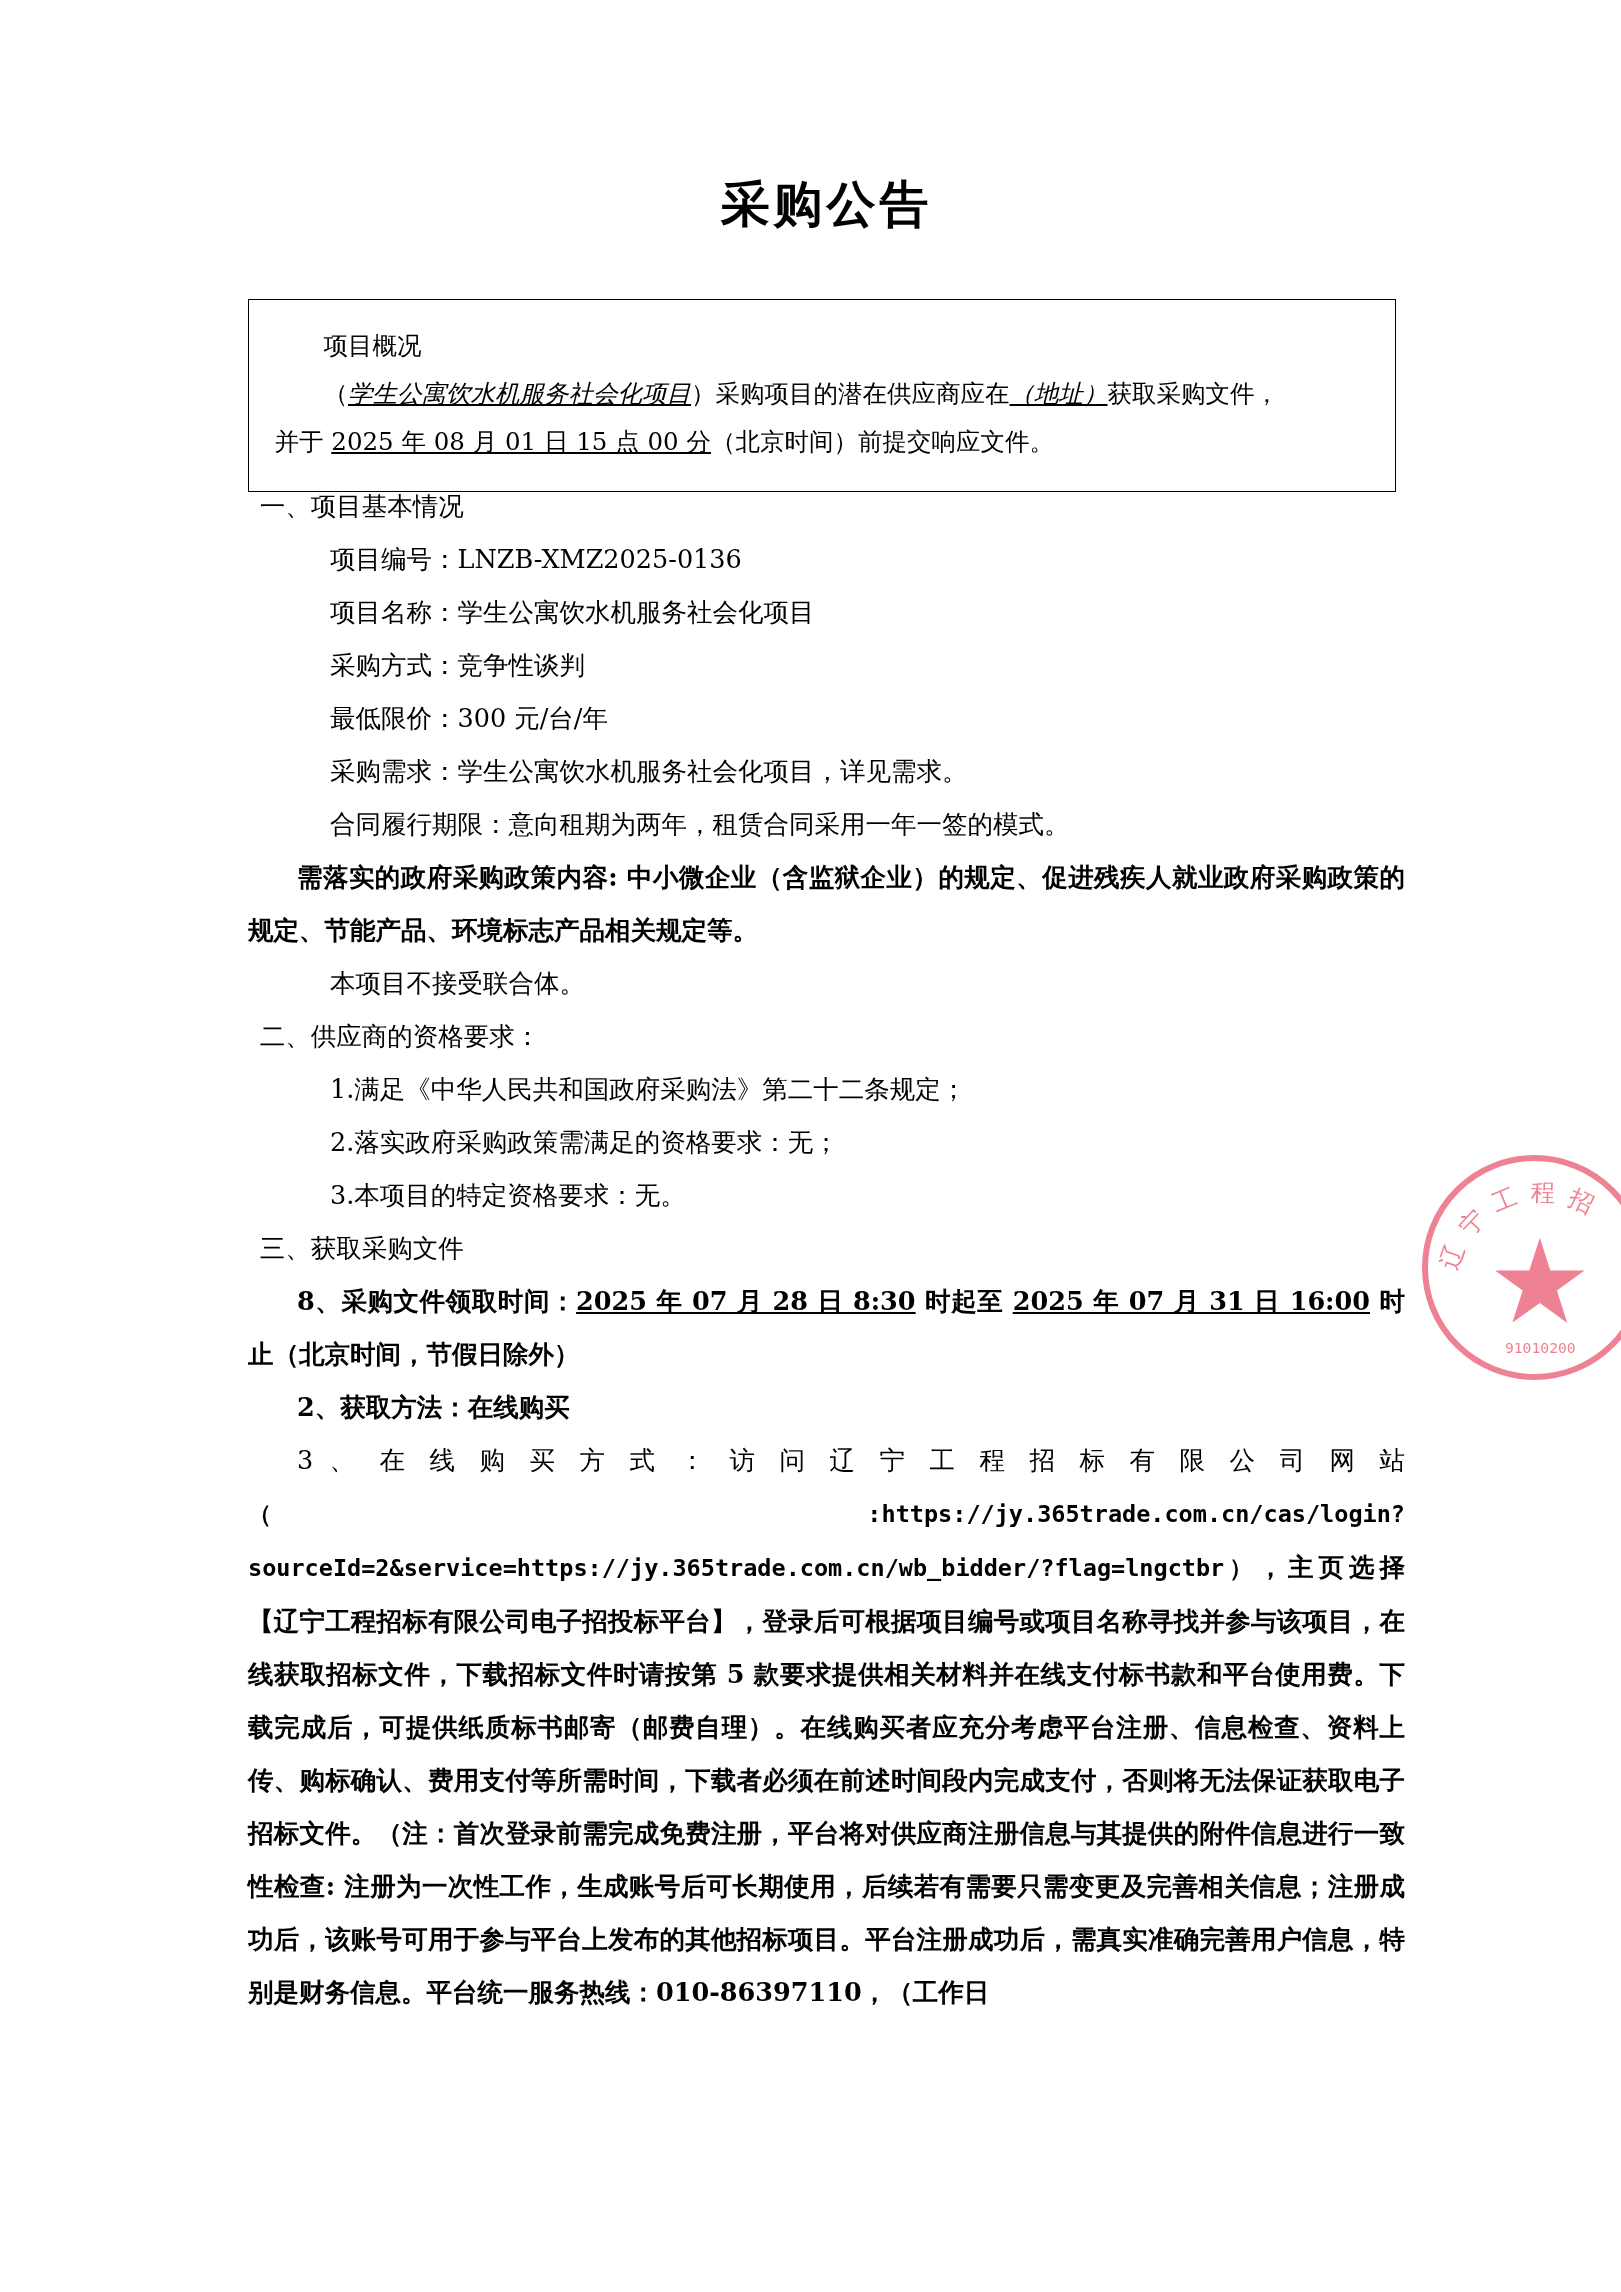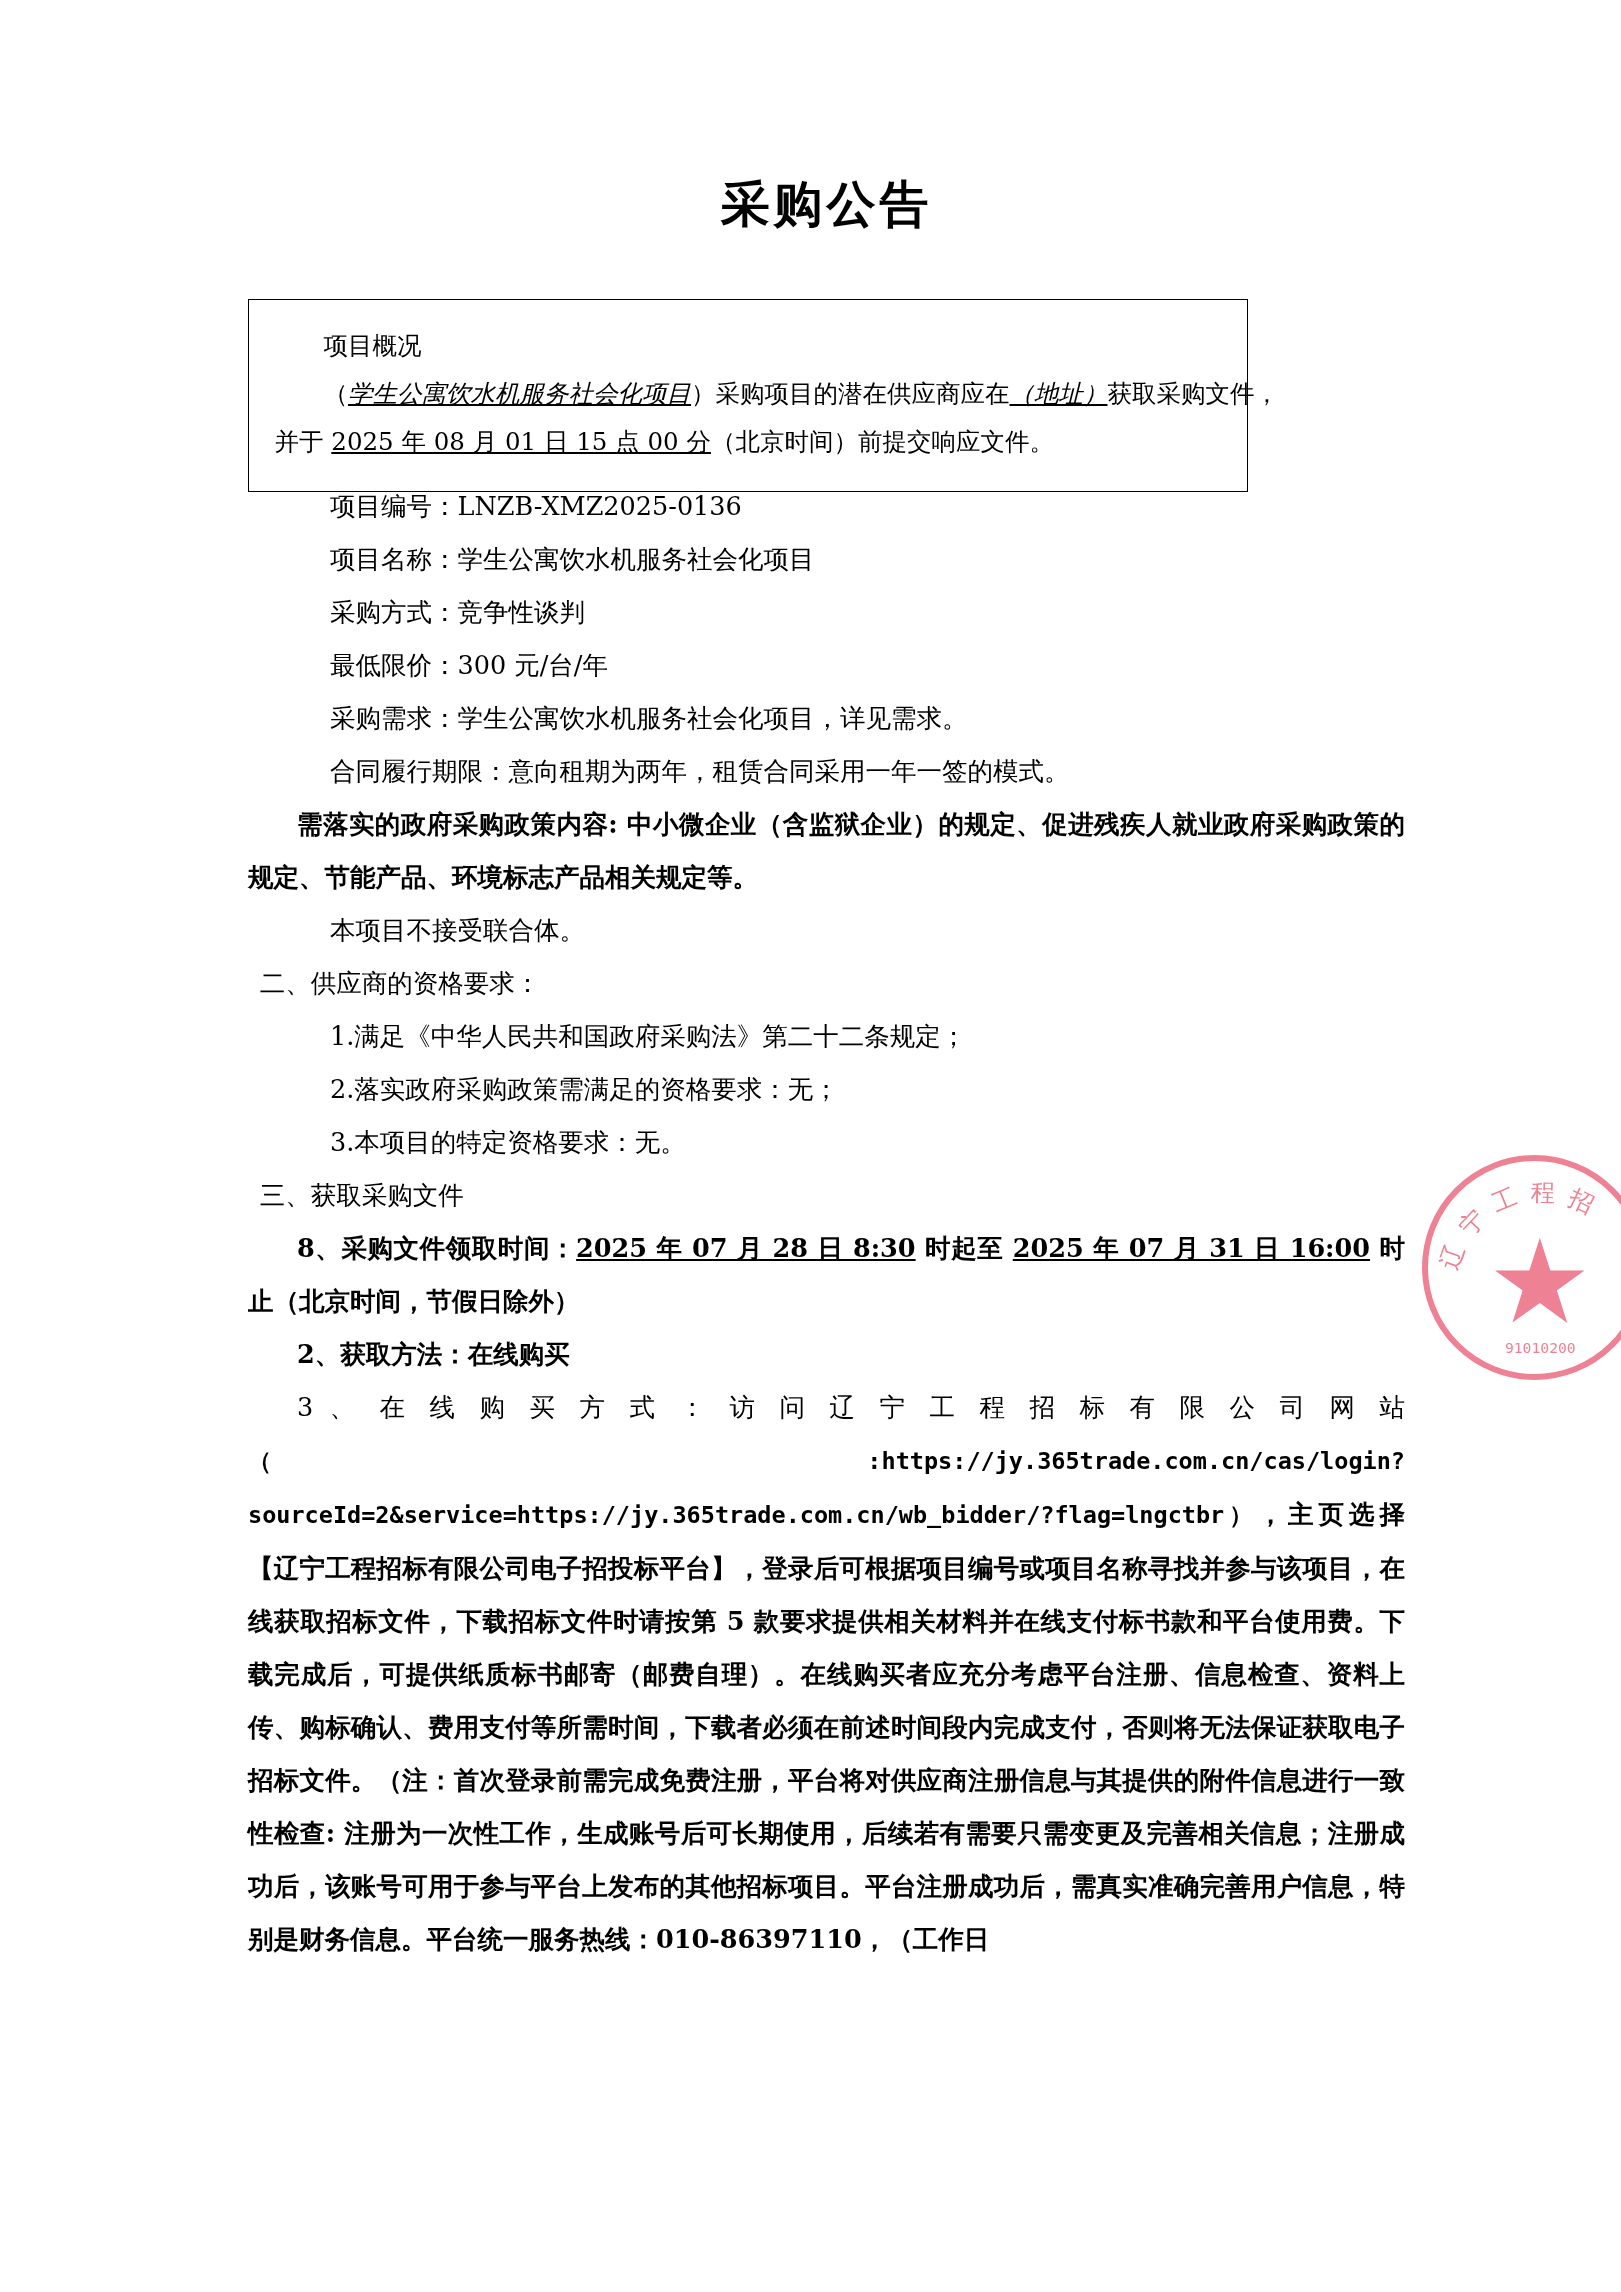--- a/index.html
+++ b/index.html
@@ -29,21 +29,21 @@
     text-align: center;
     font-size: 49px;
     font-weight: bold;
     letter-spacing: 3.9px;
     font-family: "DejaVu Serif", "Liberation Serif", serif;
   }
   .overview-box {
     position: absolute;
     left: 232px;
     top: 299px;
-    width: 1000px;
+    width: 1148px;
     border: 1.5px solid #000;
     box-sizing: border-box;
     padding: 21.6px 25.5px 25.5px 25.5px;
   }
   .overview-box .ln {
     font-size: 24.5px;
     line-height: 48px;
     white-space: nowrap;
   }
   .indent2 { text-indent: 49px; }
@@ -150,20 +150,21 @@
     <div class="ln indent2">
       <span>（</span><span class="italic-ul">学生公寓饮水机服务社会化项目</span><span>）采购项目的潜在供应商应在</span><span class="italic-ul">（地址）</span><span>获取采购文件，</span>
     </div>
     <div class="ln">
       <span>并于 </span><span class="ul">2025 年 08 月 01 日 15 点 00 分</span><span>（北京时间）前提交响应文件。</span>
     </div>
   </div>
 
   <div class="body-block">
 
+    <div class="lvl1">一、项目基本情况</div>
     <div class="lvl2">项目编号：LNZB-XMZ2025-0136</div>
     <div class="lvl2">项目名称：学生公寓饮水机服务社会化项目</div>
     <div class="lvl2">采购方式：竞争性谈判</div>
     <div class="lvl2">最低限价：300 元/台/年</div>
     <div class="lvl2">采购需求：学生公寓饮水机服务社会化项目，详见需求。</div>
     <div class="lvl2">合同履行期限：意向租期为两年，租赁合同采用一年一签的模式。</div>
     <div class="para">需落实的政府采购政策内容: 中小微企业（含监狱企业）的规定、促进残疾人就业政府采购政策的规定、节能产品、环境标志产品相关规定等。</div>
     <div class="lvl2">本项目不接受联合体。</div>
 
     <div class="lvl1">二、供应商的资格要求：</div>

